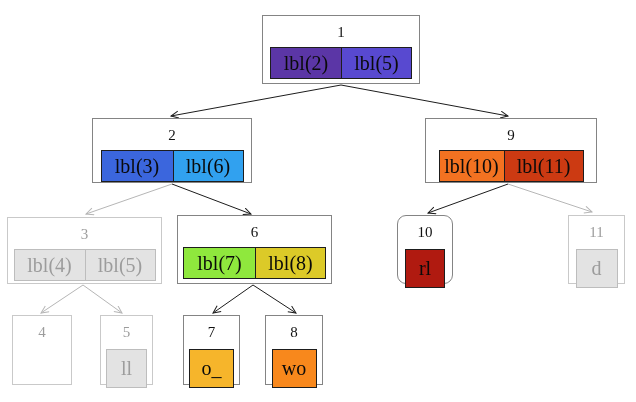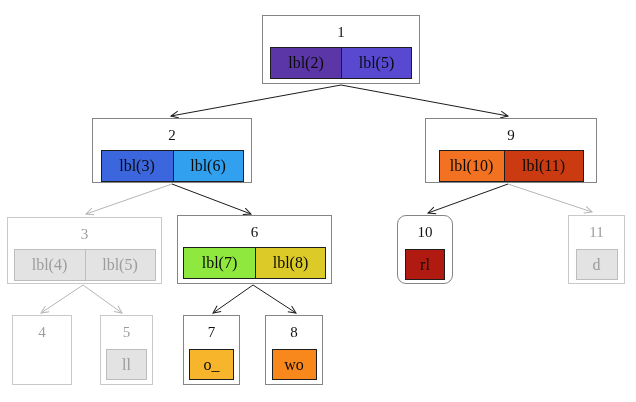--- a/index.html
+++ b/index.html
@@ -10,24 +10,24 @@
   svg.edges { position:absolute; left:0; top:0; width:636px; height:402px; pointer-events:none; }
   .node {
     position:absolute; box-sizing:border-box; background:#ffffff;
     border:1px solid #848484; text-align:center;
   }
   .node .title { font-size:15px; color:#111111; margin-top:5px; line-height:22px; }
   .cells { display:inline-flex; vertical-align:top; border:1px solid #1d1d1d; margin-top:4px; }
   .node.leaf .cells { margin-top:6px; }
   .cell {
     box-sizing:border-box; height:30px; display:flex; align-items:center;
-    justify-content:center; font-size:16px; color:#0a0a0a;
+    justify-content:center; font-size:20px; color:#0a0a0a;
   }
   .cell + .cell { border-left:1px solid #1d1d1d; }
-  .node.leaf .cell { height:29px; }
+  .node.leaf .cell { height:37px; }
   .node.inactive { border-color:#c9c9c9; }
   .node.inactive .title { color:#9c9c9c; }
   .node.inactive .cells { border-color:#bdbdbd; }
   .node.inactive .cell { color:#9c9c9c; }
   .node.inactive .cell + .cell { border-left-color:#bdbdbd; }
 </style>
 </head>
 <body>
 
 <div class="canvas">

